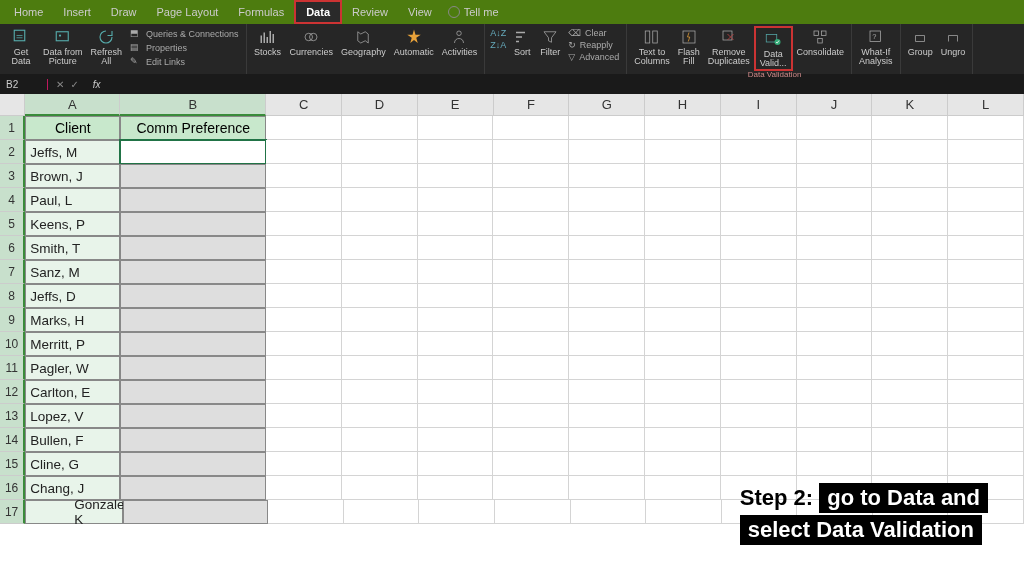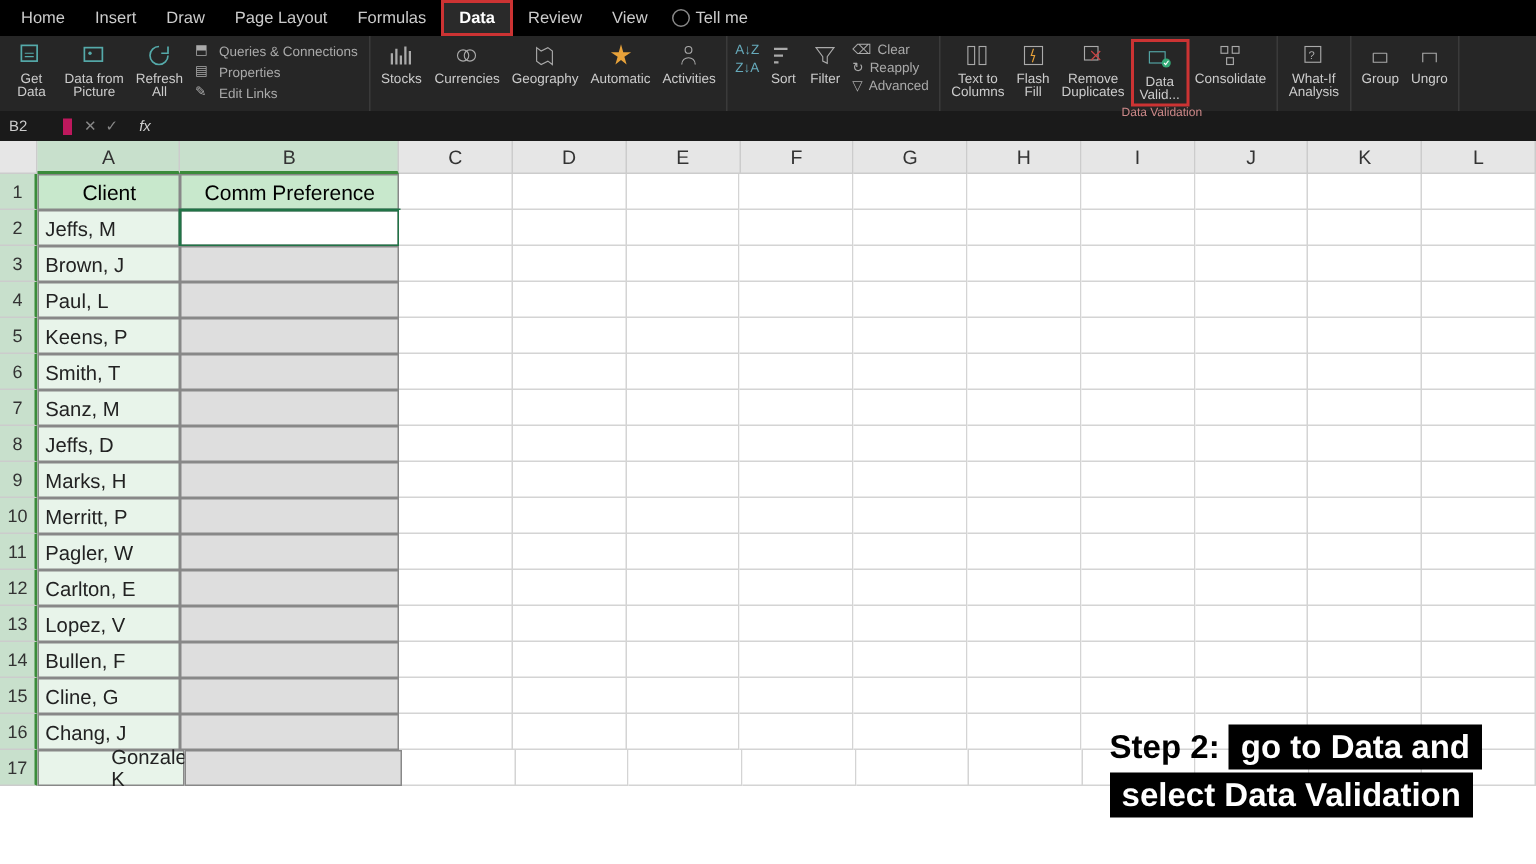--- a/index.html
+++ b/index.html
@@ -1,37 +1,37 @@
 <!DOCTYPE html>
 <html><head>
 <meta charset="utf-8">
 <style>
   * { margin: 0; padding: 0; box-sizing: border-box; font-family: 'Segoe UI', Arial, sans-serif; }
   body { background: #fff; width: 1024px; height: 576px; overflow: hidden; position: relative; }
   
-  .menubar { background: #000000; height: 24px; display: flex; align-items: center; padding: 0 4px; color: #ccc; font-size: 11px; }
+  .menubar { background: #4d7c0f; height: 24px; display: flex; align-items: center; padding: 0 4px; color: #ccc; font-size: 11px; }
   .menubar-item { padding: 4px 10px; cursor: pointer; }
   .menubar-item.active { border: 2px solid #c33; background: #2a2a2a; color: #fff; font-weight: 600; }
   .tellme { margin-left: 6px; display: flex; align-items: center; gap: 4px; }
   .tellme-icon { width: 12px; height: 12px; border: 1px solid #888; border-radius: 50%; display: inline-block; position: relative; }
   
   .ribbon { background: #262626; height: 50px; display: flex; align-items: center; font-size: 9px; color: #ccc; }
   .ribbon-group { display: flex; align-items: flex-start; height: 100%; padding: 2px 3px; border-right: 1px solid #3a3a3a; }
   .ribbon-btn { display: flex; flex-direction: column; align-items: center; justify-content: flex-start; padding: 1px 4px; cursor: pointer; text-align: center; gap: 1px; }
   .ribbon-btn-lg { min-width: 36px; }
   .ribbon-icon { width: 20px; height: 20px; display: flex; align-items: center; justify-content: center; }
   .ribbon-icon svg { width: 18px; height: 18px; }
   .ribbon-label { line-height: 1; white-space: nowrap; }
   .ribbon-sublist { display: flex; flex-direction: column; gap: 2px; padding: 2px 4px; font-size: 9px; }
   .ribbon-subitem { display: flex; align-items: center; gap: 4px; color: #aaa; white-space: nowrap; }
   .ribbon-subicon { width: 12px; height: 12px; display: inline-block; }
   .highlighted { border: 2px solid #c33; }
   
   .formula-bar { background: #1a1a1a; height: 20px; display: flex; align-items: center; color: #ccc; font-size: 10px; }
-  .name-box { width: 48px; padding: 0 6px; border-right: 6px solid #be185d; }
+  .name-box { width: 48px; padding: 0 6px; border-right: 1px solid #be185d; }
   .fb-btns { display: flex; gap: 6px; padding: 0 8px; color: #888; }
   .fx { font-style: italic; padding: 0 6px; }
   
   .sheet-area { position: relative; background: #fff; }
   .col-headers { display: flex; background: #e6e6e6; height: 22px; position: sticky; top: 0; }
   .corner { width: 26px; background: #e6e6e6; border-right: 1px solid #ccc; border-bottom: 1px solid #ccc; }
   .col-h { display: flex; align-items: center; justify-content: center; font-size: 13px; color: #333; border-right: 1px solid #ccc; border-bottom: 1px solid #ccc; background: #e6e6e6; font-weight: 400; }
   .col-h.sel { background: #c8e0cc; border-bottom: 2px solid #3a8b3a; }
   .col-A { width: 98px; } .col-B { width: 150px; } .col-std { width: 78px; }
   

